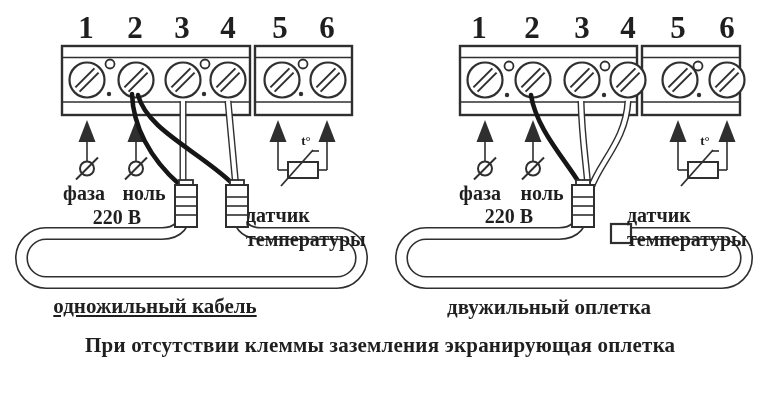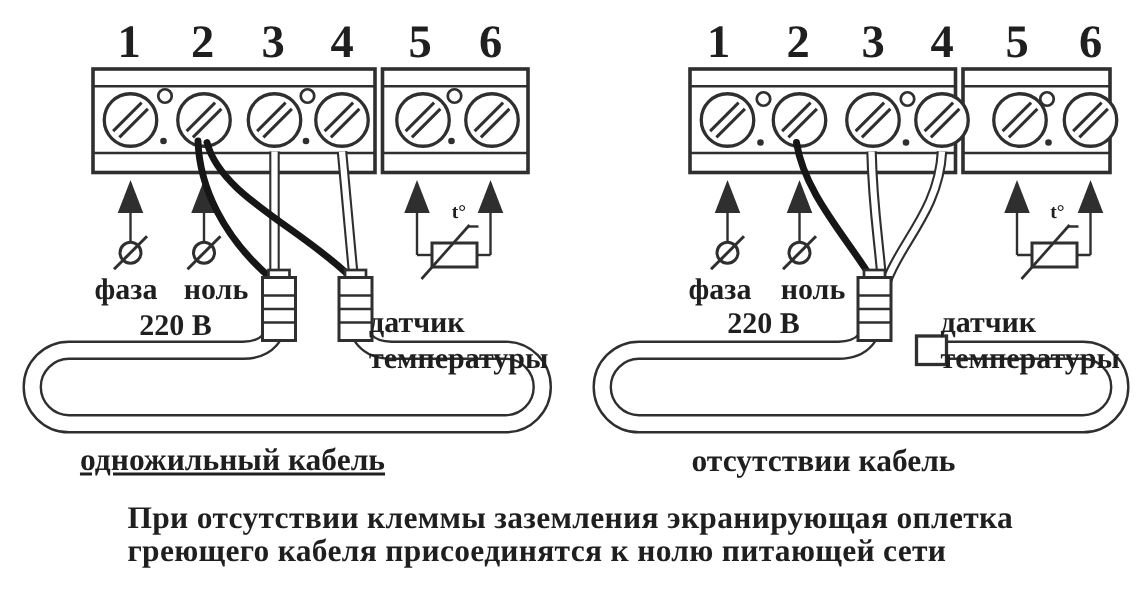--- a/index.html
+++ b/index.html
@@ -182,18 +182,17 @@
   <div class="t num" style="left:628px;top:12px;">4</div>
   <div class="t num" style="left:678px;top:12px;">5</div>
   <div class="t num" style="left:727px;top:12px;">6</div>
 
   <div class="t lbl" style="left:480px;top:183px;">фаза</div>
   <div class="t lbl" style="left:542px;top:183px;">ноль</div>
   <div class="t lbl" style="left:509px;top:206px;">220 В</div>
   <div class="t tsym" style="left:705px;top:134px;">t°</div>
   <div class="t lbl-left" style="left:627px;top:172px;">датчик</div>
   <div class="t lbl-left" style="left:627px;top:196px;">температуры</div>
-  <div class="t cap" style="left:549px;top:297px;">отсутствии кабель</div>
+  <div class="t cap" style="left:549px;top:297px;">двужильный оплетка</div>
 
   <div class="t foot" style="left:85px;top:335px;">При отсутствии клеммы заземления экранирующая оплетка</div>
-  <div class="t foot" style="left:85px;top:357px;">греющего кабеля присоединятся к нолю питающей сети</div>
 
 </div>
 
 </body></html>

